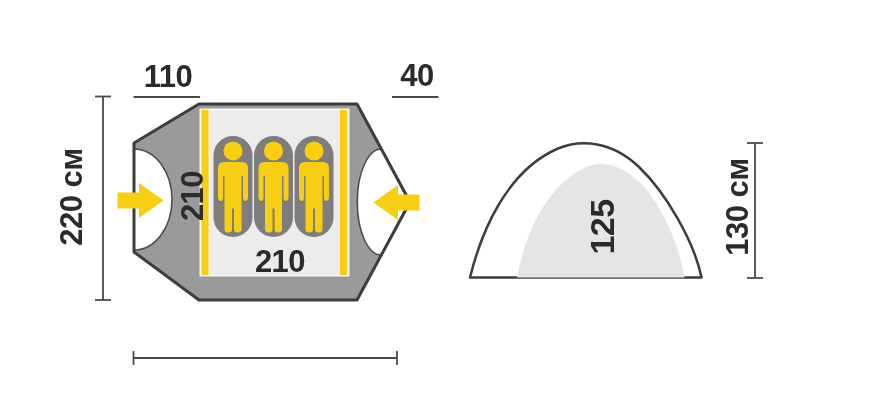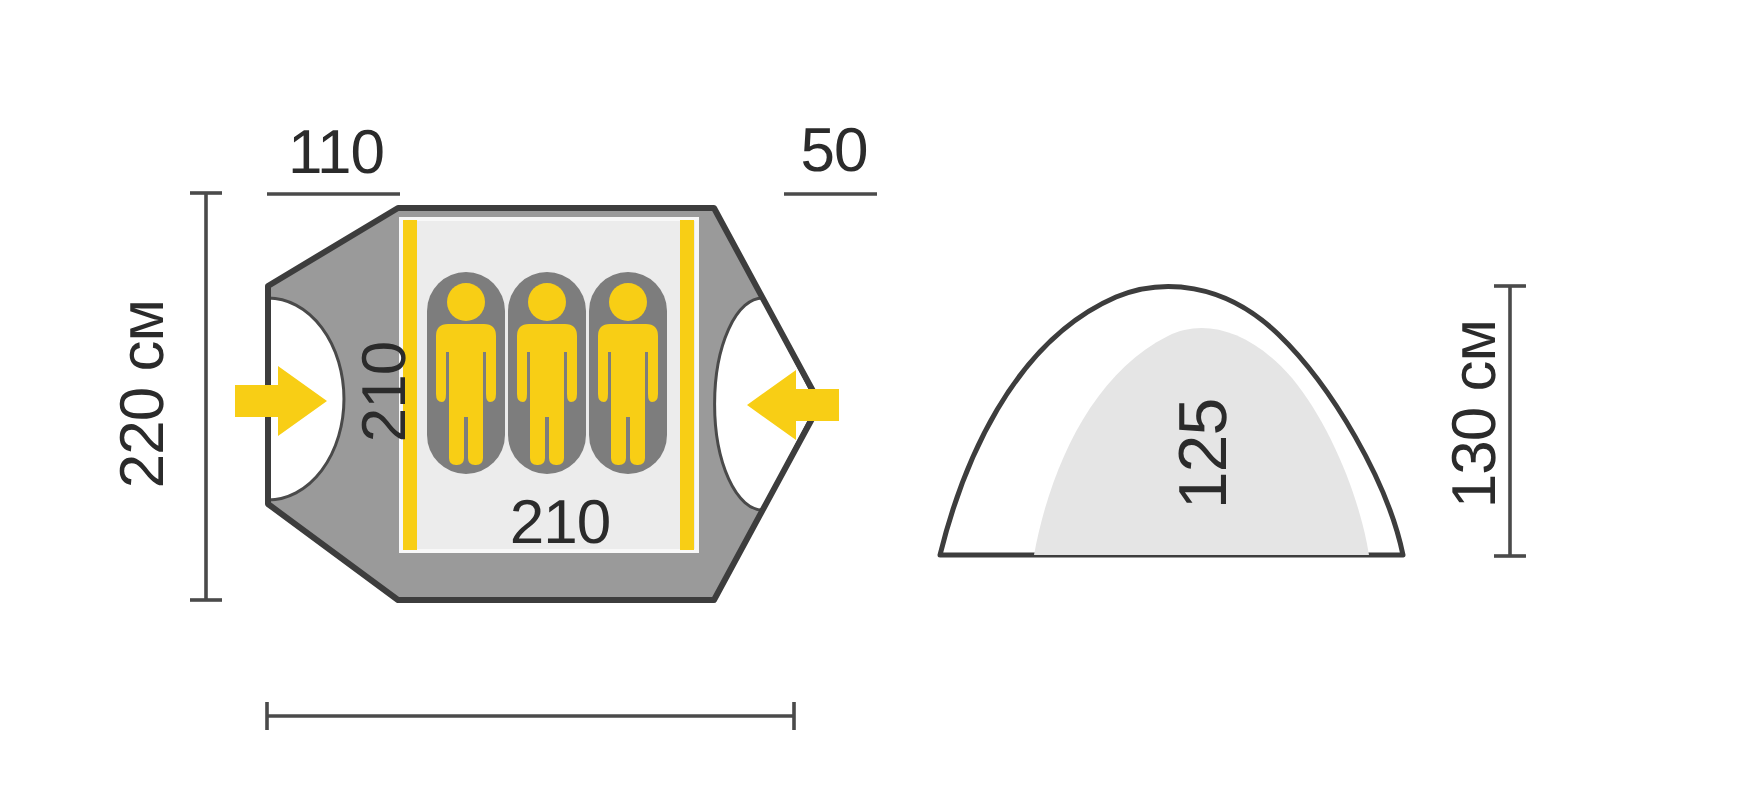--- a/index.html
+++ b/index.html
@@ -1,20 +1,20 @@
 <!DOCTYPE html>
 <html style="--accent-yellow: #F8CE15; --tent-gray: #9A9A9A; --outline-dark: #3D3D3D; --floor-light: #ECECEC; --mat-gray: #7D7D7D; --dome-inner: #E5E5E5; --dim-line: #4A4A4A; --text-dark: #2B2B2B;"><head>
 <meta charset="utf-8">
 <style>
   html,body{margin:0;padding:0;}
   body{
     width:875px;height:400px;background:#ffffff;position:relative;overflow:hidden;
     font-family:"Liberation Sans", sans-serif;
   }
-  #canvas{position:absolute;inset:0;width:875px;height:400px;}
+  #canvas{position:absolute;inset:0;width:875px;height:400px;font-weight:bold;}
   svg{position:absolute;left:0;top:0;}
   .lbl{
     position:absolute;
     color:var(--text-dark,#2b2b2b);
     font-size:31px;
     line-height:1;
     letter-spacing:-0.5px;
     white-space:nowrap;
     transform:translate(-50%,-50%);
   }
@@ -99,19 +99,19 @@
       </g>
       <g>
         <line class="dim" x1="755" y1="143" x2="755" y2="278"></line>
         <line class="dim" x1="747" y1="143" x2="763" y2="143"></line>
         <line class="dim" x1="747" y1="278" x2="763" y2="278"></line>
       </g>
     </g>
   </svg>
 
   <div class="lbl" style="left:168px;top:76px;">110</div>
-  <div class="lbl" style="left:417px;top:75px;">50</div>
+  <div class="lbl" style="left:417px;top:75px;">40</div>
   <div class="lbl rot" style="left:71px;top:197px;">220 см</div>
   <div class="lbl rot" style="left:192px;top:196px;">210</div>
   <div class="lbl" style="left:280px;top:261px;">210</div>
   <div class="lbl rot big" style="left:602px;top:227px;">125</div>
   <div class="lbl rot" style="left:737px;top:207px;">130 см</div>
 </div>
 
 </body></html>

